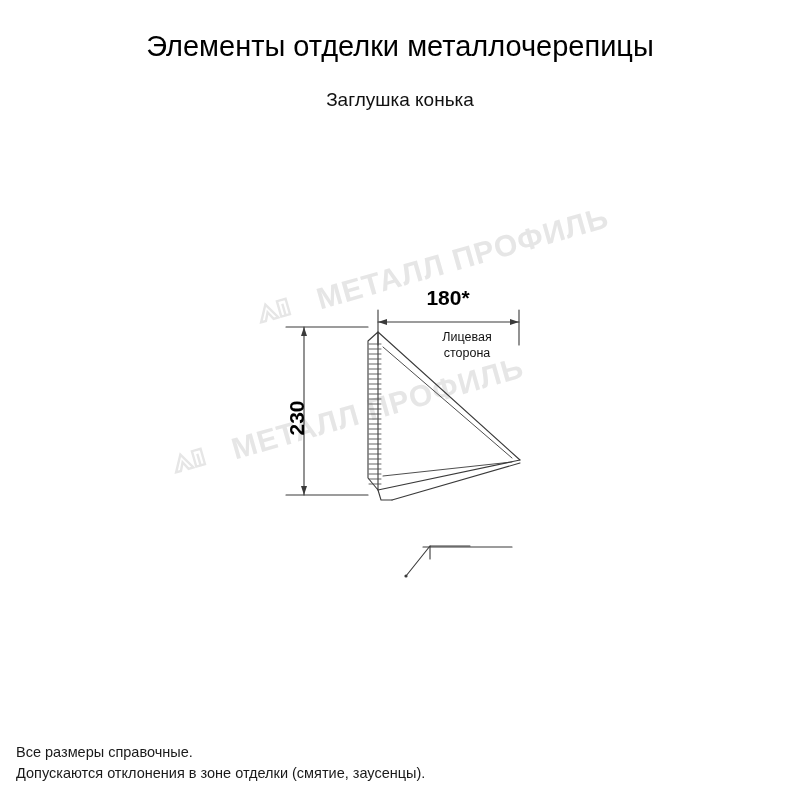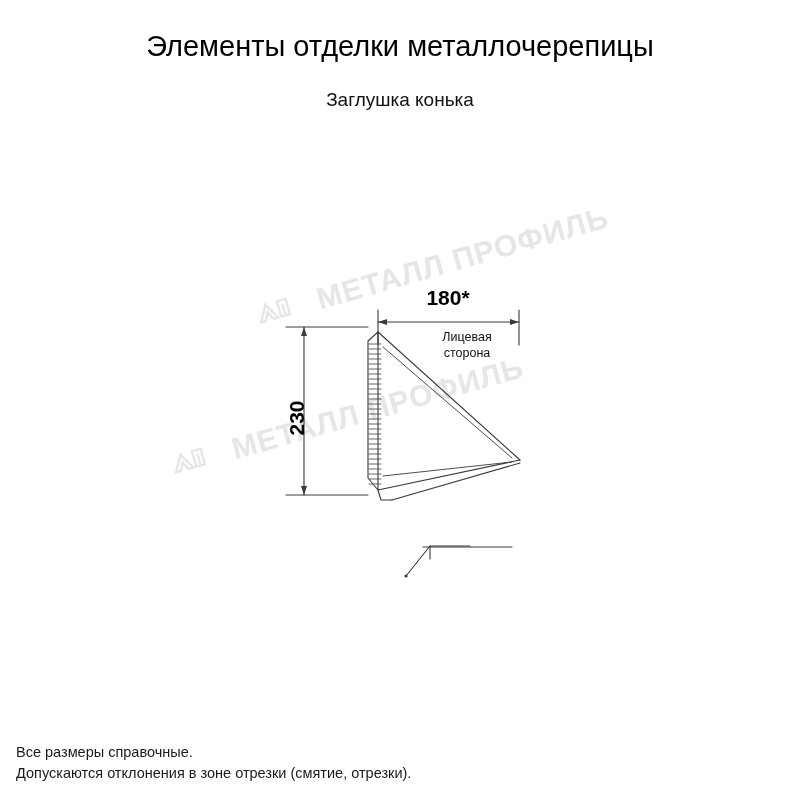--- a/index.html
+++ b/index.html
@@ -219,16 +219,16 @@
 
       <text x="448" y="95" text-anchor="middle" font-family="Liberation Sans, sans-serif" font-size="21" font-weight="bold" fill="#000000" id="svg-dim-width">180*</text>
 
       <text x="467" y="131" text-anchor="middle" font-family="Liberation Sans, sans-serif" font-size="12.5" fill="#111111" id="svg-callout-1">Лицевая</text>
       <text x="467" y="147" text-anchor="middle" font-family="Liberation Sans, sans-serif" font-size="12.5" fill="#111111" id="svg-callout-2">сторона</text>
     </svg>
   </div>
 
   <div class="footer">
     <div>Все размеры справочные.</div>
-    <div>Допускаются отклонения в зоне отрезки (смятие, отрезки).</div>
+    <div>Допускаются отклонения в зоне отделки (смятие, заусенцы).</div>
   </div>
 
 </div>
 
 </body></html>

